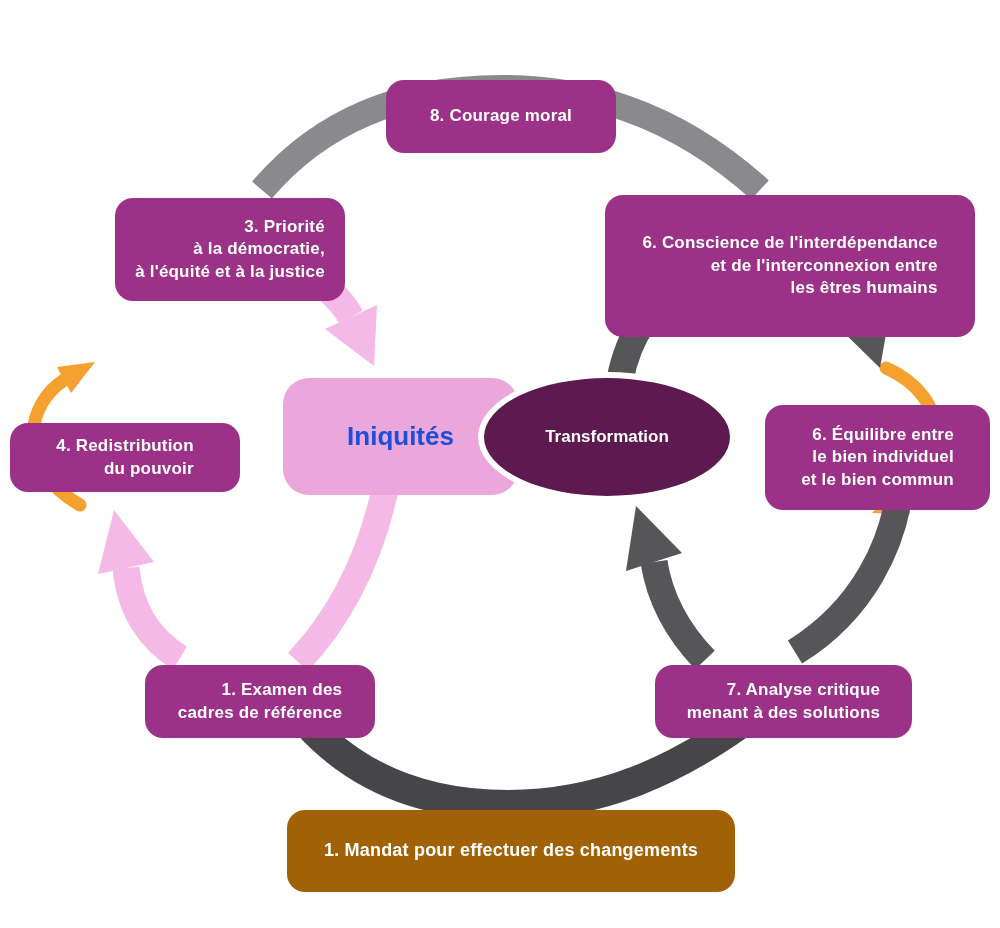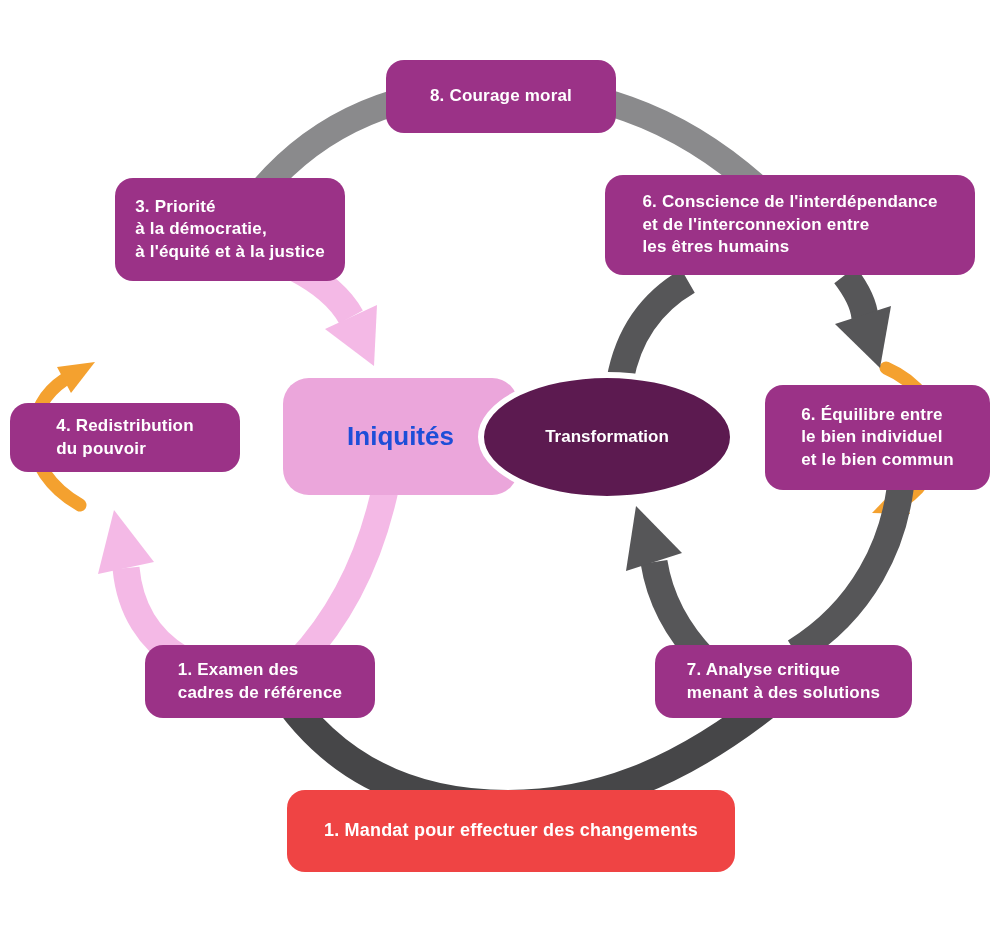--- a/index.html
+++ b/index.html
@@ -8,30 +8,31 @@
     width:1000px; height:928px;
     background:#ffffff;
     overflow:hidden;
     font-family:"Liberation Sans","DejaVu Sans",sans-serif;
   }
   svg.arrows { position:absolute; left:0; top:0; z-index:0; }
   .node {
     position:absolute;
     z-index:2;
     display:flex; align-items:center; justify-content:center;
-    text-align:left;
+    text-align:right;
     color:#ffffff;
     font-weight:700;
     font-size:17px;
     line-height:1.32;
     letter-spacing:0.2px;
     border-radius:18px;
     padding:8px 10px;
     box-sizing:border-box;
     white-space:pre-line;
+    margin-top:20px;
   }
   .center-box {
     position:absolute;
     z-index:2;
     display:flex; align-items:center; justify-content:center;
     text-align:center;
     font-weight:700;
     border-radius:26px;
     box-sizing:border-box;
     white-space:pre-line;
@@ -83,36 +84,36 @@
     <path d="M 705 660 C 678 632, 660 600, 654 562" fill="none" stroke-width="27" stroke="#565658"></path>
     <polygon points="636,506 682,553 626,571" fill="#565658"></polygon>
   </svg>
 
   <div class="node" style="left: 386px; top: 60px; width: 230px; height: 73px; background-color: rgb(155, 50, 135);">8. Courage moral</div>
 
   <div class="node" style="left: 115px; top: 178px; width: 230px; height: 103px; background-color: rgb(155, 50, 135);">3. Priorité
 à la démocratie,
 à l'équité et à la justice</div>
 
-  <div class="node" style="left: 605px; top: 175px; width: 370px; height: 100px; background-color: rgb(155, 50, 135);">6. Conscience de l'interdépendance
+  <div class="node" style="left: 605px; top: 175px; width: 370px; height: 142px; background-color: rgb(155, 50, 135);">6. Conscience de l'interdépendance
 et de l'interconnexion entre
 les êtres humains</div>
 
   <div class="node" style="left: 10px; top: 403px; width: 230px; height: 69px; background-color: rgb(155, 50, 135);">4. Redistribution
 du pouvoir</div>
 
   <div class="node" style="left: 765px; top: 385px; width: 225px; height: 105px; background-color: rgb(155, 50, 135);">6. Équilibre entre
 le bien individuel
 et le bien commun</div>
 
   <div class="node" style="left: 145px; top: 645px; width: 230px; height: 73px; background-color: rgb(155, 50, 135);">1. Examen des
 cadres de référence</div>
 
   <div class="node" style="left: 655px; top: 645px; width: 257px; height: 73px; background-color: rgb(155, 50, 135);">7. Analyse critique
 menant à des solutions</div>
 
-  <div class="node" style="left: 287px; top: 790px; width: 448px; height: 82px; font-size: 18px; background-color: #ef4444;">1. Mandat pour effectuer des changements</div>
+  <div class="node" style="left: 287px; top: 790px; width: 448px; height: 82px; font-size: 18px; background-color: #a16207;">1. Mandat pour effectuer des changements</div>
 
   <div class="center-box" style="left: 283px; top: 378px; width: 235px; height: 117px; font-size: 26px; background-color: rgb(235, 166, 219); color: #1d4ed8;">Iniquités</div>
 
   <div class="center-ellipse" style="left: 478px; top: 372px; width: 258px; height: 130px; font-size: 17px; background-color: rgb(92, 26, 80);">Transformation</div>
 
 </div>
 
 </body></html>

